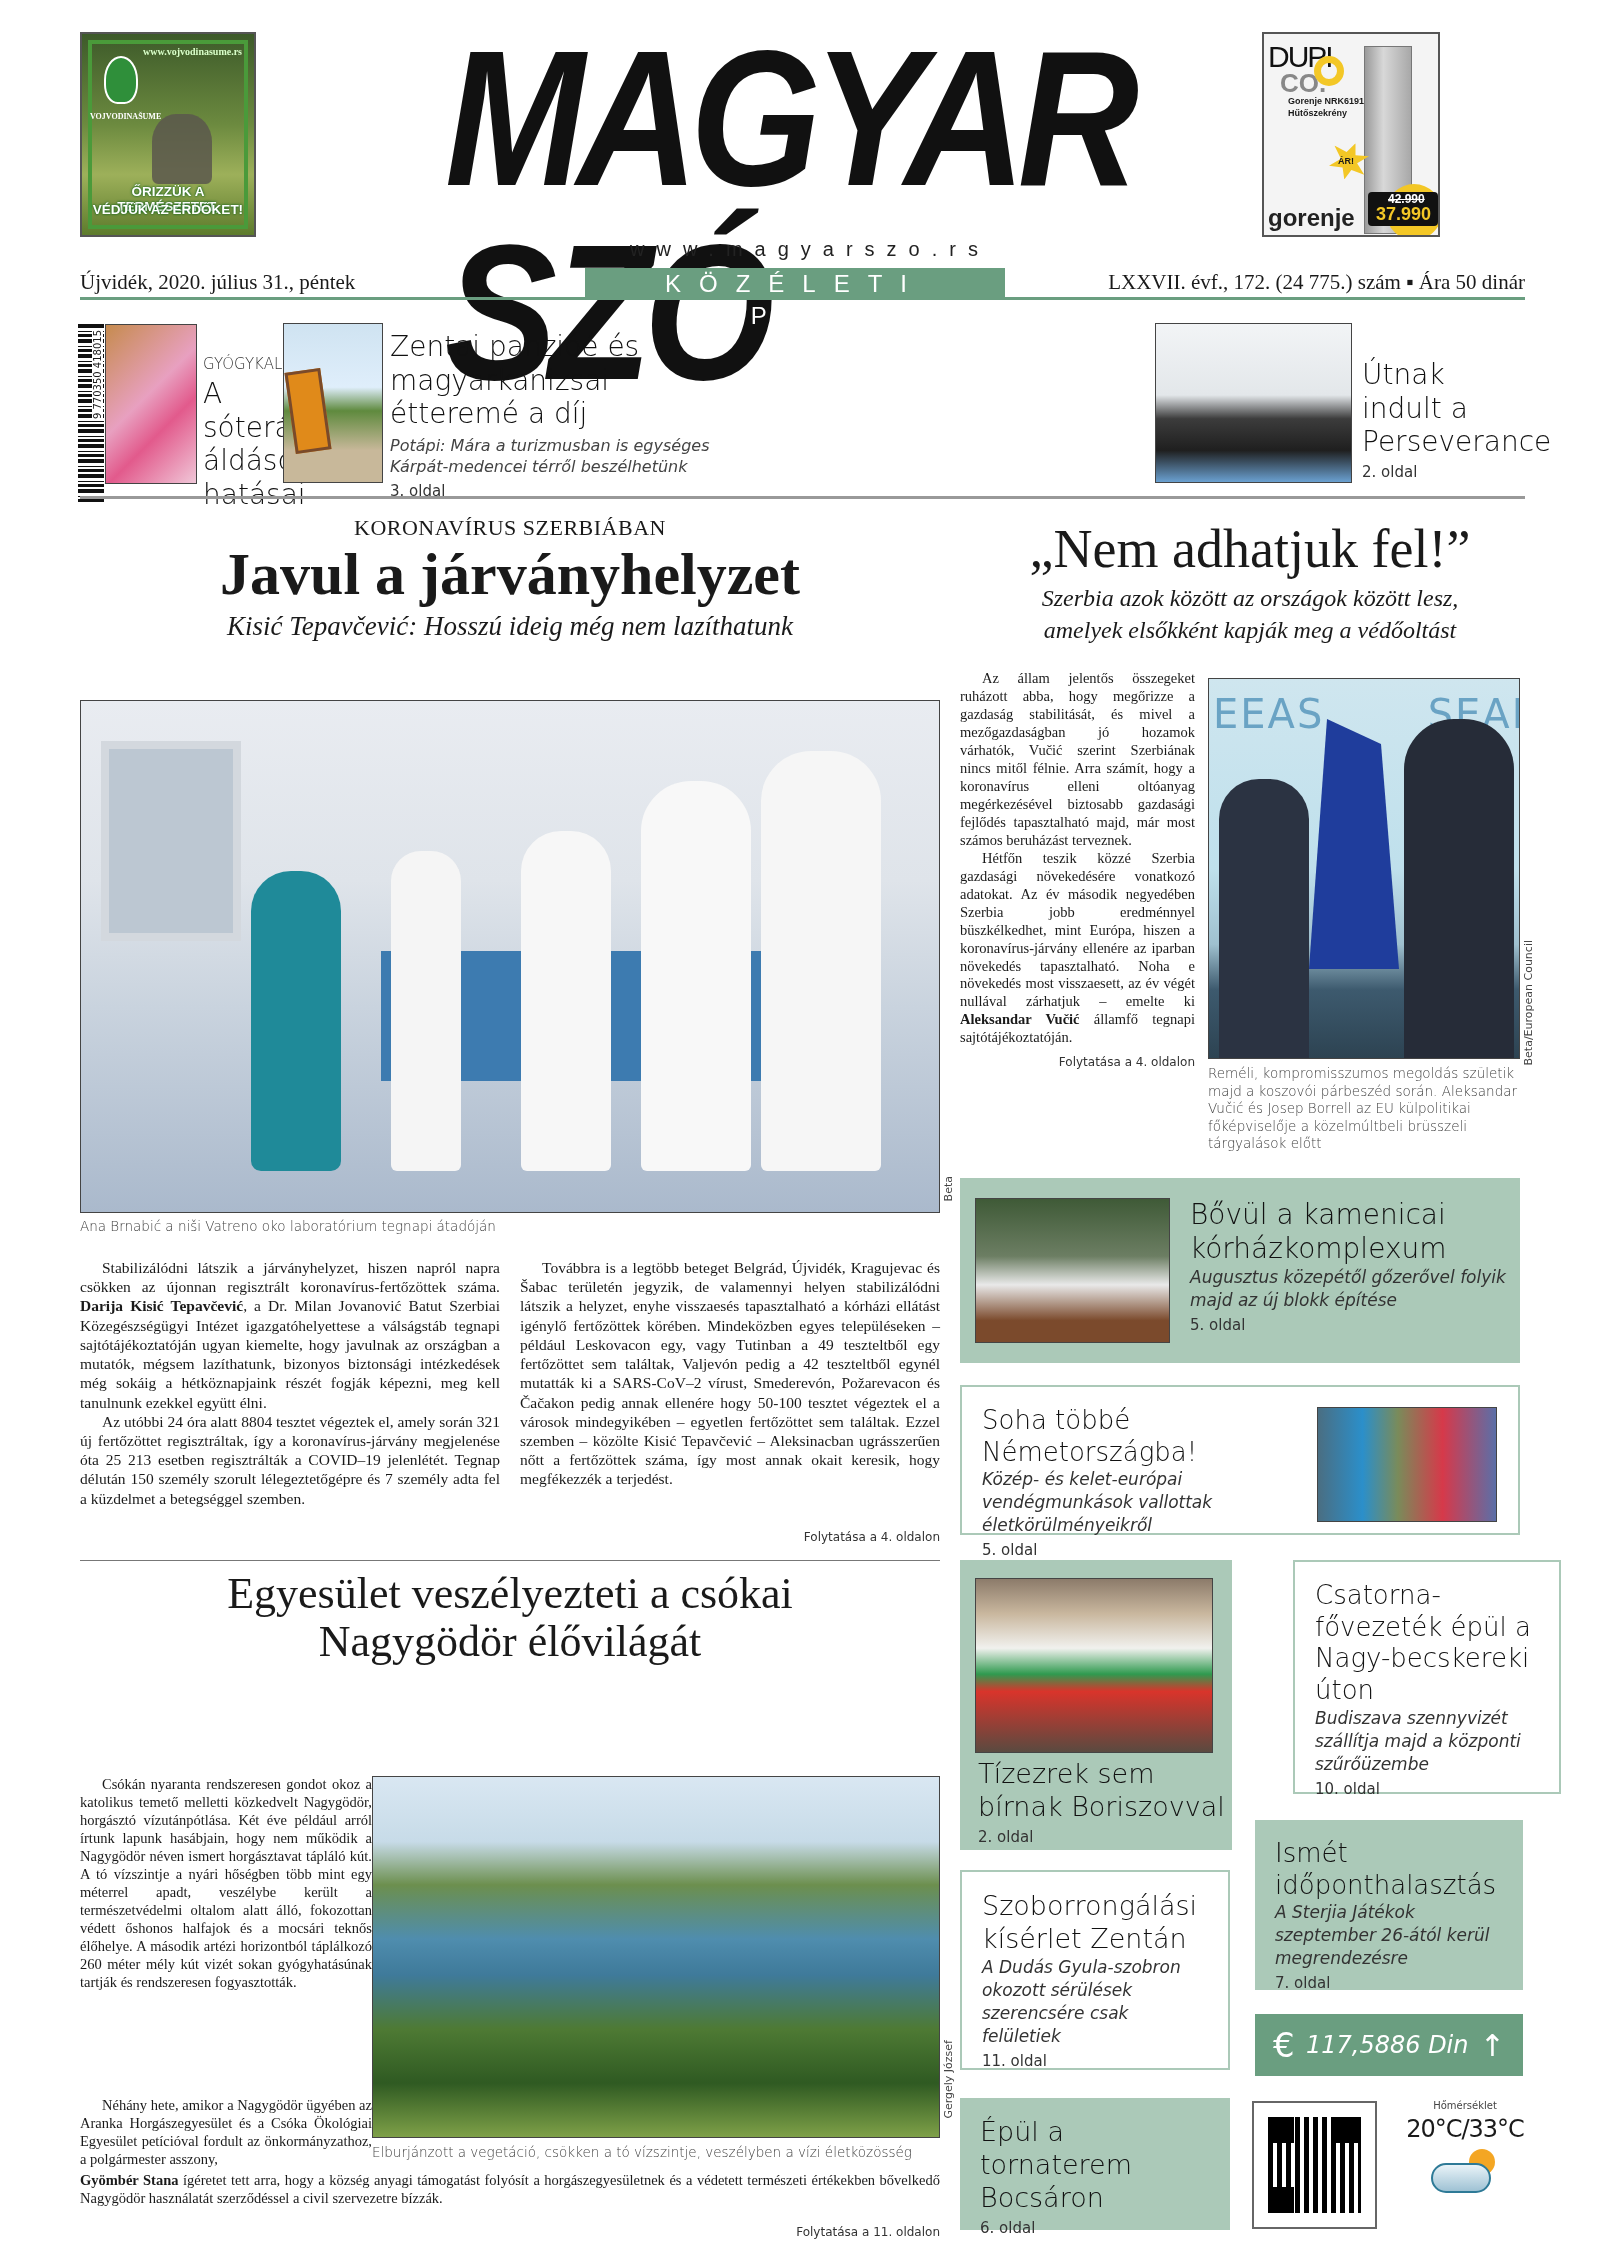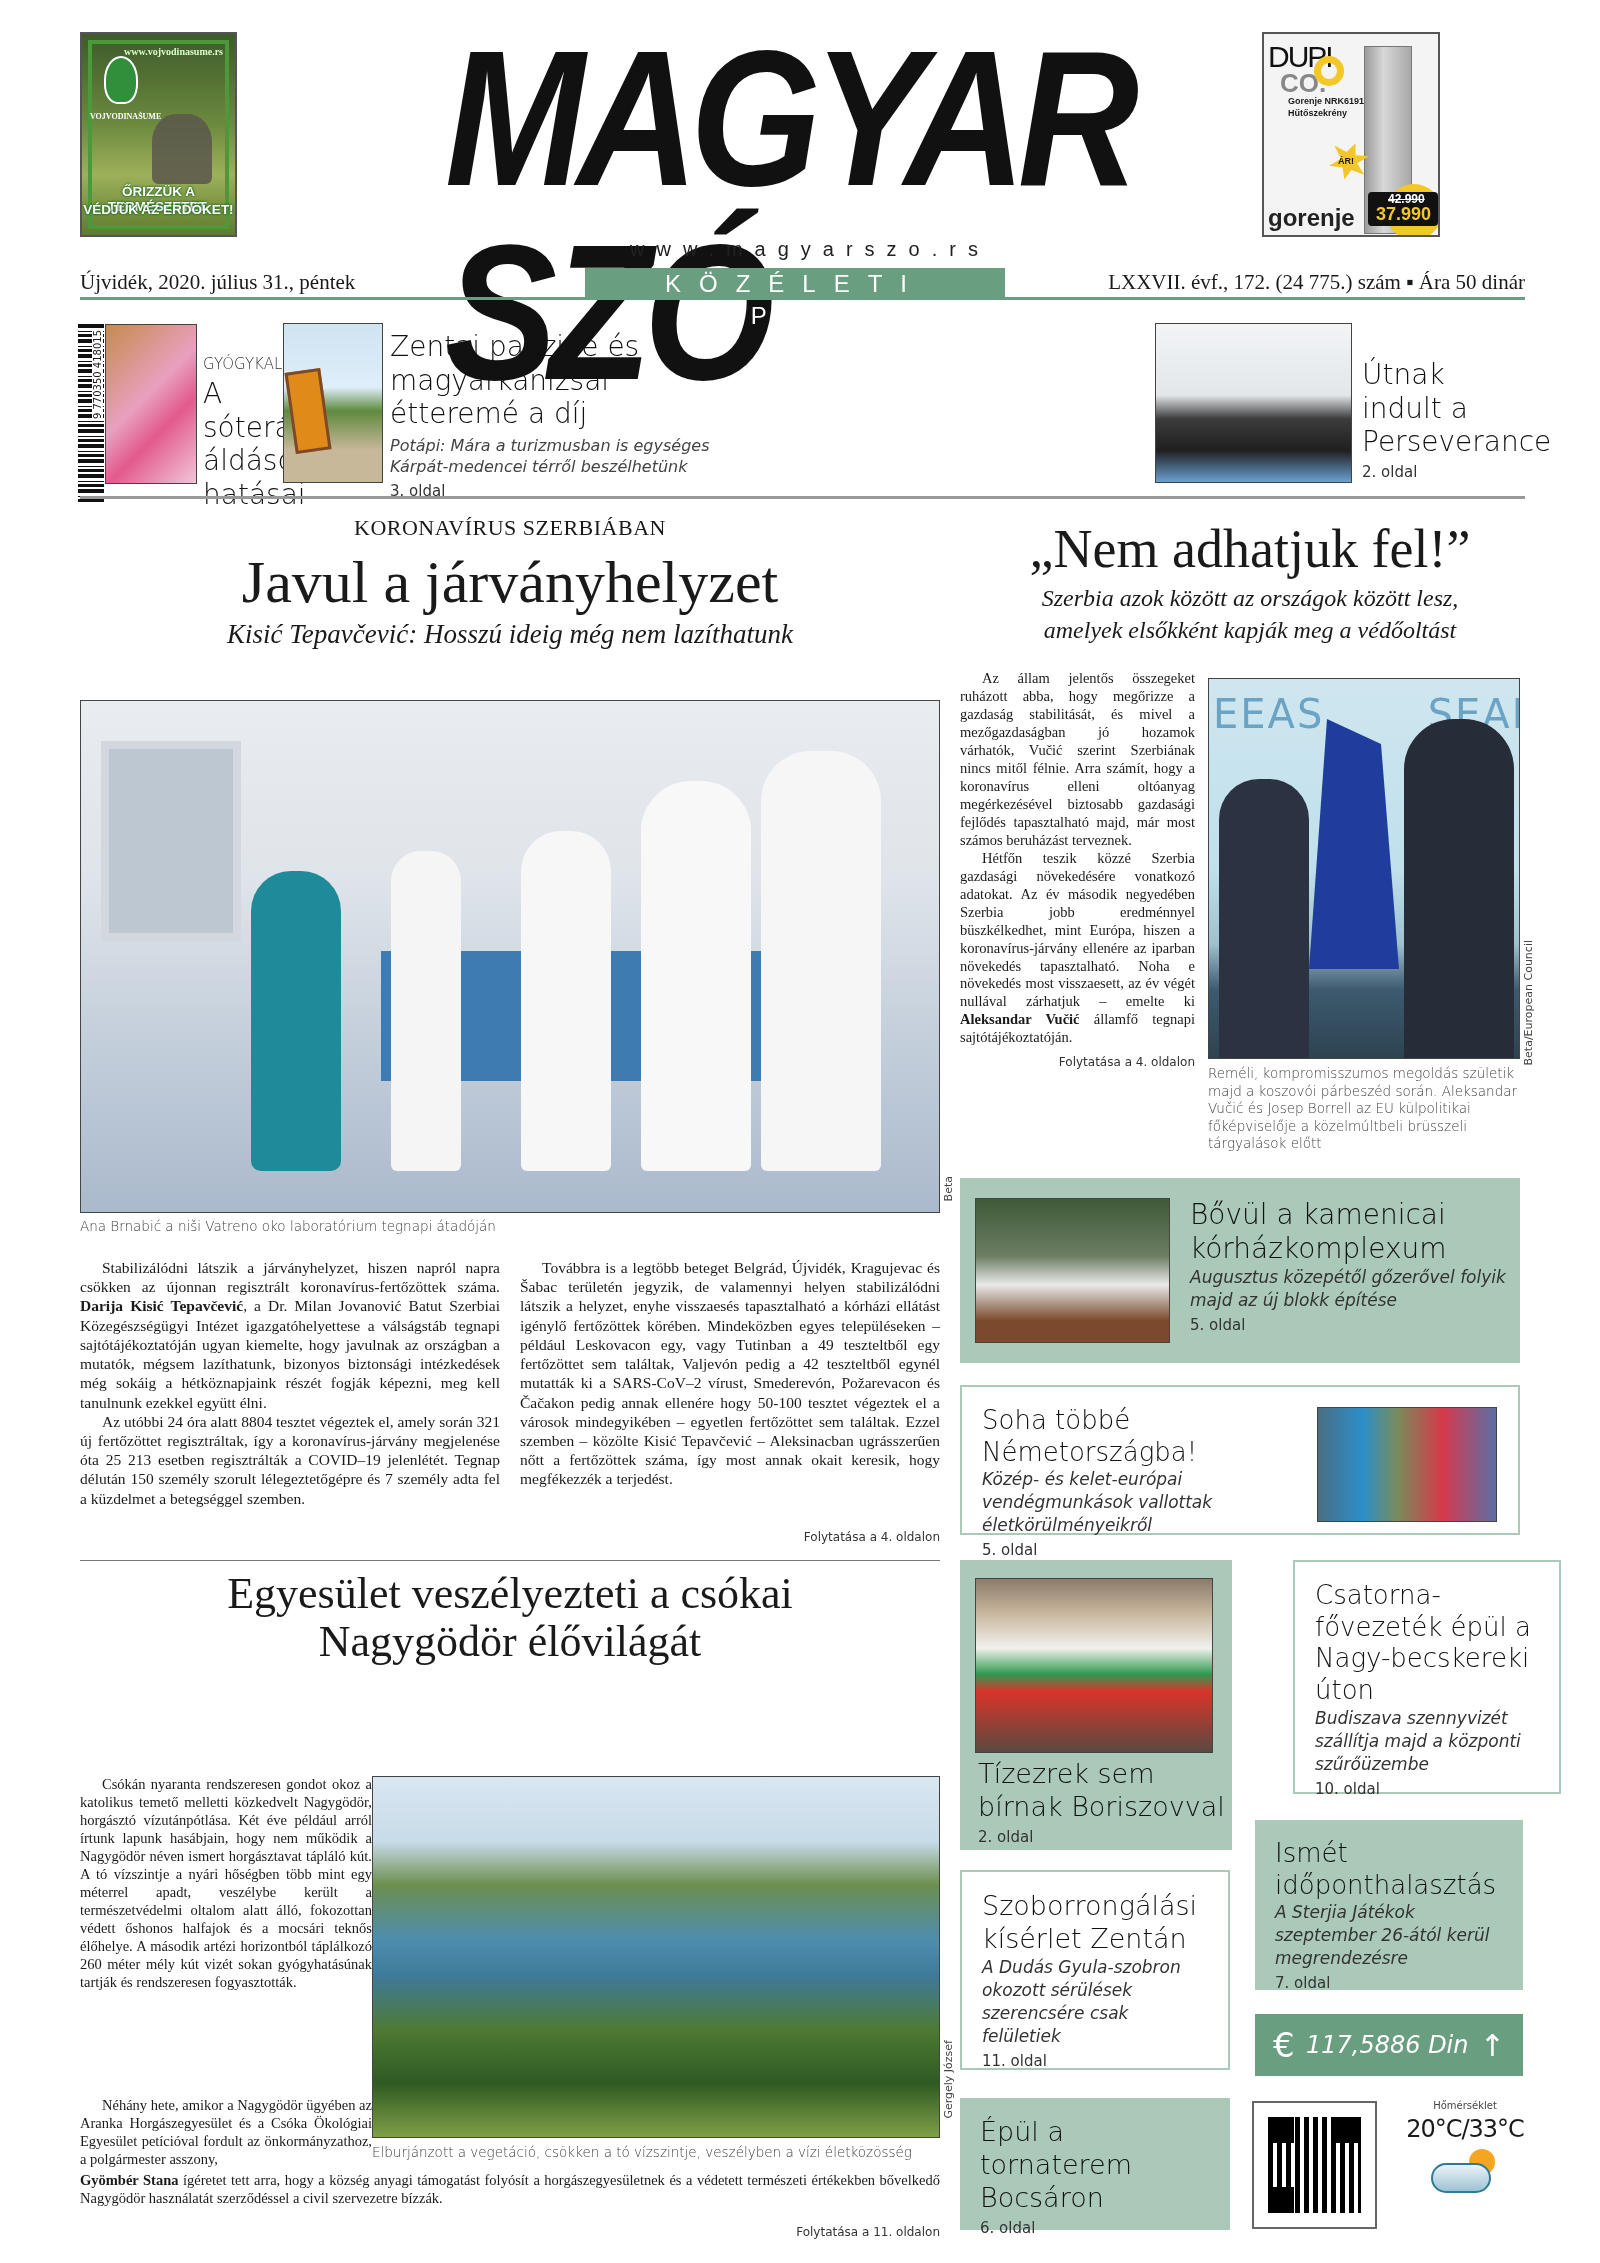--- a/index.html
+++ b/index.html
@@ -39,21 +39,21 @@
   
   .box { padding: 18px 20px; }
   .box-outline { border: 2px solid #abc9b8; background: #fff; }
   .box-title { font-family: "DejaVu Sans", sans-serif; font-weight: 300; font-size: 28px; line-height: 1.22; color: #111; }
   .box-sub { font-family: "DejaVu Sans", sans-serif; font-style: italic; font-weight: 300; font-size: 17px; line-height: 1.35; color: #333; }
   .box-page { font-family: "DejaVu Sans", sans-serif; font-size: 15px; color: #333; margin-top: 4px; }
 </style>
 </head>
 <body>
 
-<div class="abs ad-box" style="left:80px;top:32px;width:157px;height:205px;background:linear-gradient(180deg,#3d5a2a 0%,#6c8a3f 45%,#9db05a 70%,#5d7b2c 100%);">
+<div class="abs ad-box" style="left:80px;top:32px;width:176px;height:205px;background:linear-gradient(180deg,#3d5a2a 0%,#6c8a3f 45%,#9db05a 70%,#5d7b2c 100%);">
   <div class="abs" style="inset:6px;border:4px solid #4a9a3a;"></div>
   <div class="abs" style="right:12px;top:12px;font-size:10px;color:#d9ffc9;font-weight:bold;">www.vojvodinasume.rs</div>
   <div class="abs" style="left:22px;top:22px;width:34px;height:48px;background:#2f8f3a;border-radius:50% 50% 40% 40%;border:2px solid #fff;"></div>
   <div class="abs" style="left:8px;top:78px;font-size:8px;color:#fff;font-weight:bold;">VOJVODINAŠUME</div>
   <div class="abs" style="left:70px;top:80px;width:60px;height:70px;background:#5b574c;border-radius:40% 40% 10% 10%;opacity:.85;"></div>
   <div class="abs" style="left:0;right:0;top:150px;text-align:center;font-family:'Liberation Sans',sans-serif;font-weight:bold;font-size:13.5px;color:#fff;text-shadow:0 0 3px #1e6b22,0 0 2px #1e6b22;">ŐRIZZÜK A TERMÉSZETET,</div>
   <div class="abs" style="left:0;right:0;top:168px;text-align:center;font-family:'Liberation Sans',sans-serif;font-weight:bold;font-size:13.5px;color:#fff;text-shadow:0 0 3px #1e6b22,0 0 2px #1e6b22;">VÉDJÜK AZ ERDŐKET!</div>
 </div>
 
 <div class="abs" style="left:445px;top:22px;width:720px;height:200px;">
@@ -102,21 +102,21 @@
 <div class="abs photo" style="left:1155px;top:323px;width:197px;height:160px;background:linear-gradient(180deg,#f2f4f6 0%,#e3e7ea 45%,#3c3c3c 60%,#1f1f1f 80%,#6aa0d0 100%);"></div>
 <div class="abs" style="left:1362px;top:358px;width:170px;">
   <div class="teaser-title">Útnak indult a Perseverance</div>
   <div class="teaser-page" style="margin-top:4px;">2. oldal</div>
 </div>
 
 <div class="abs grayrule" style="left:80px;top:496px;width:1445px;"></div>
 
 <div class="abs" style="left:80px;top:515px;width:860px;">
   <div class="kicker">KORONAVÍRUS SZERBIÁBAN</div>
-  <div class="headline" style="margin-top:8px;">Javul a járványhelyzet</div>
+  <div class="headline" style="margin-top:0;font-weight:bold;">Javul a járványhelyzet</div>
   <div class="deck" style="margin-top:2px;">Kisić Tepavčević: Hosszú ideig még nem lazíthatunk</div>
 </div>
 
 <div class="abs photo" style="left:80px;top:700px;width:860px;height:513px;background:linear-gradient(180deg,#e9ecf1 0%,#dfe4ea 35%,#c9d3de 60%,#aab9cc 100%);">
   <div class="abs" style="left:20px;top:40px;width:140px;height:200px;border:8px solid #d3d8de;background:#bcc7d2;"></div>
   <div class="abs" style="left:300px;top:250px;width:500px;height:130px;background:#3d7bb0;"></div>
   <div class="abs" style="left:170px;top:170px;width:90px;height:300px;background:#1f8a99;border-radius:40px 40px 10px 10px;"></div>
   <div class="abs" style="left:310px;top:150px;width:70px;height:320px;background:#f5f5f5;border-radius:30px 30px 6px 6px;"></div>
   <div class="abs" style="left:440px;top:130px;width:90px;height:340px;background:#f7f7f7;border-radius:40px 40px 6px 6px;"></div>
   <div class="abs" style="left:560px;top:80px;width:110px;height:390px;background:#f8f8f8;border-radius:50px 50px 6px 6px;"></div>

